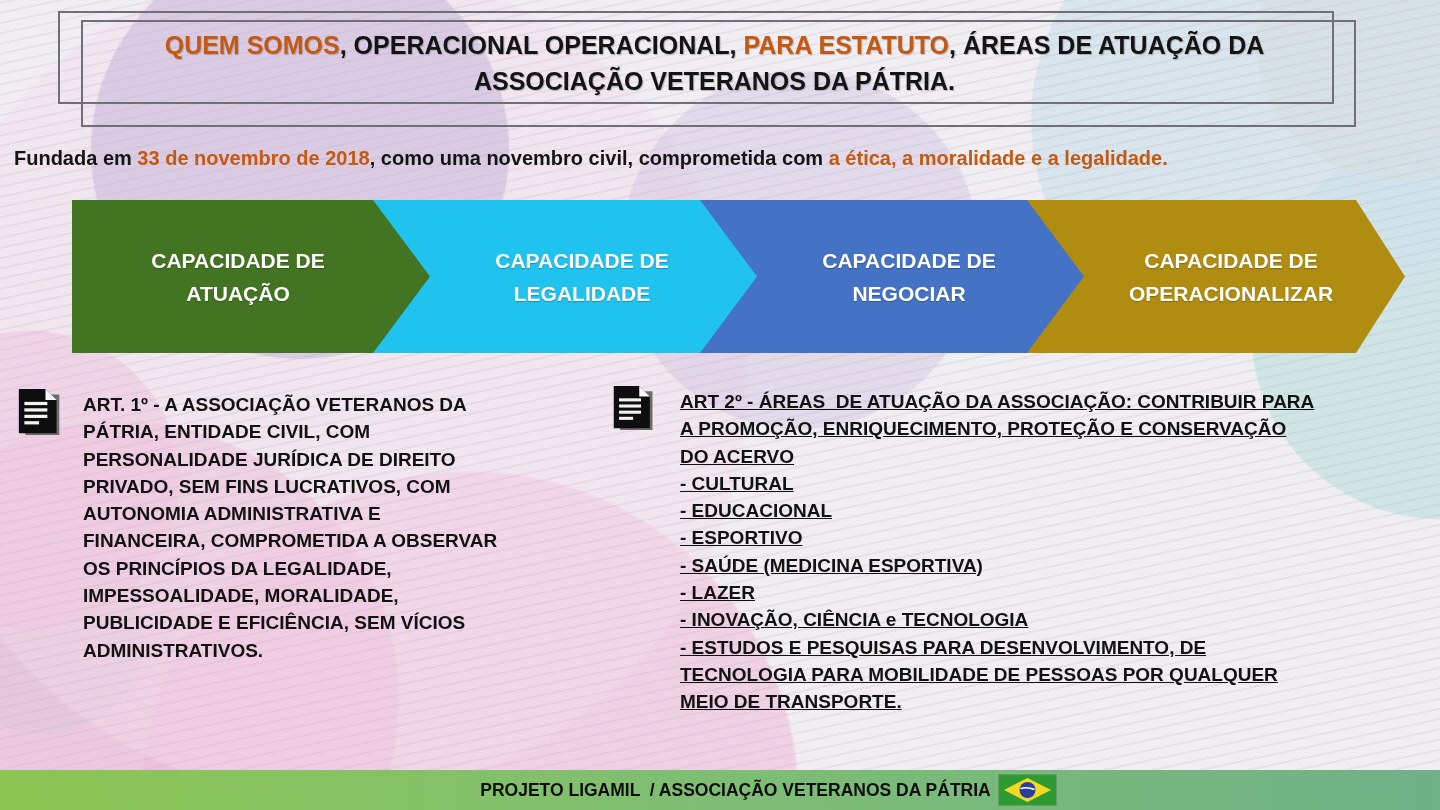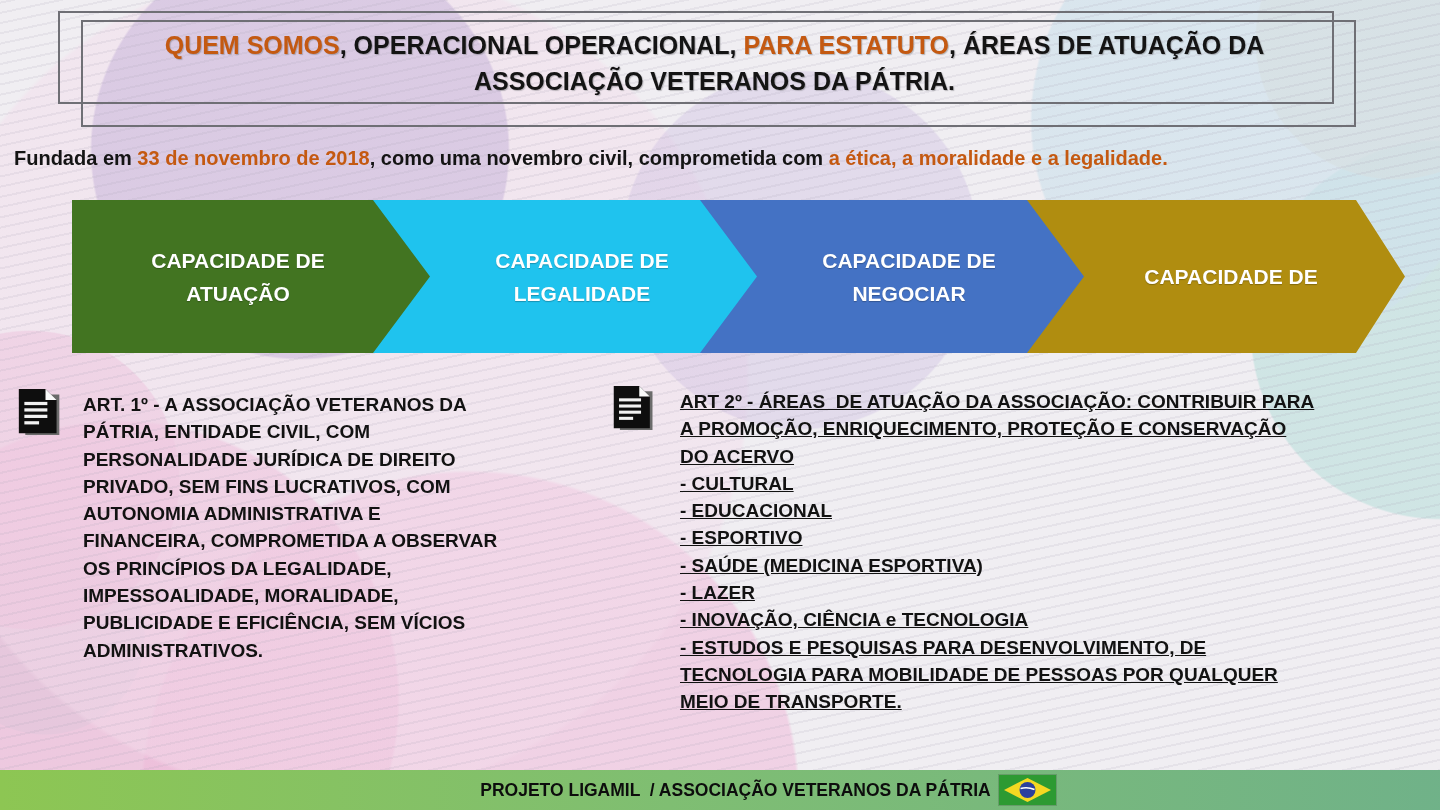--- a/index.html
+++ b/index.html
@@ -86,21 +86,21 @@
   <div class="chevron chev-point chev-1">
     <div><span>CAPACIDADE DE</span><br><span>ATUAÇÃO</span></div>
   </div>
   <div class="chevron chev-notch chev-2">
     <div><span>CAPACIDADE DE</span><br><span>LEGALIDADE</span></div>
   </div>
   <div class="chevron chev-notch chev-3">
     <div><span>CAPACIDADE DE</span><br><span>NEGOCIAR</span></div>
   </div>
   <div class="chevron chev-notch chev-4">
-    <div><span>CAPACIDADE DE</span><br></div>
+    <div><span>CAPACIDADE DE</span><br><span>OPERACIONALIZAR</span></div>
   </div>
 
   <div class="doc-icon doc-icon-1">
     <svg viewBox="0 0 50 54" width="46" height="52">
       <rect x="9" y="8" width="37" height="44" fill="#6b6b6b"></rect>
       <path d="M2 2 H31 L43 14 V50 H2 Z" fill="#0e0e0e"></path>
       <path d="M31 2 L43 14 H31 Z" fill="#fafafa"></path>
       <rect x="8" y="16" width="25" height="3.5" fill="#f2f2f2"></rect>
       <rect x="8" y="23" width="25" height="3.5" fill="#f2f2f2"></rect>
       <rect x="8" y="30" width="25" height="3.5" fill="#f2f2f2"></rect>

